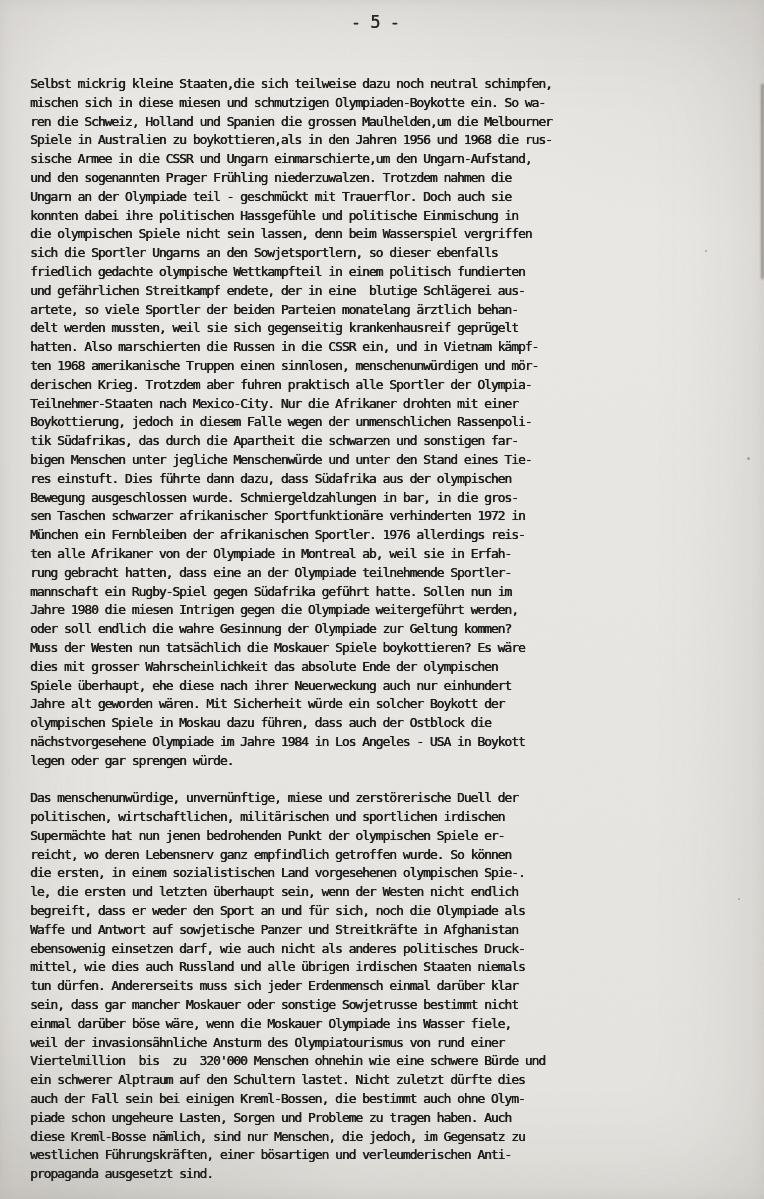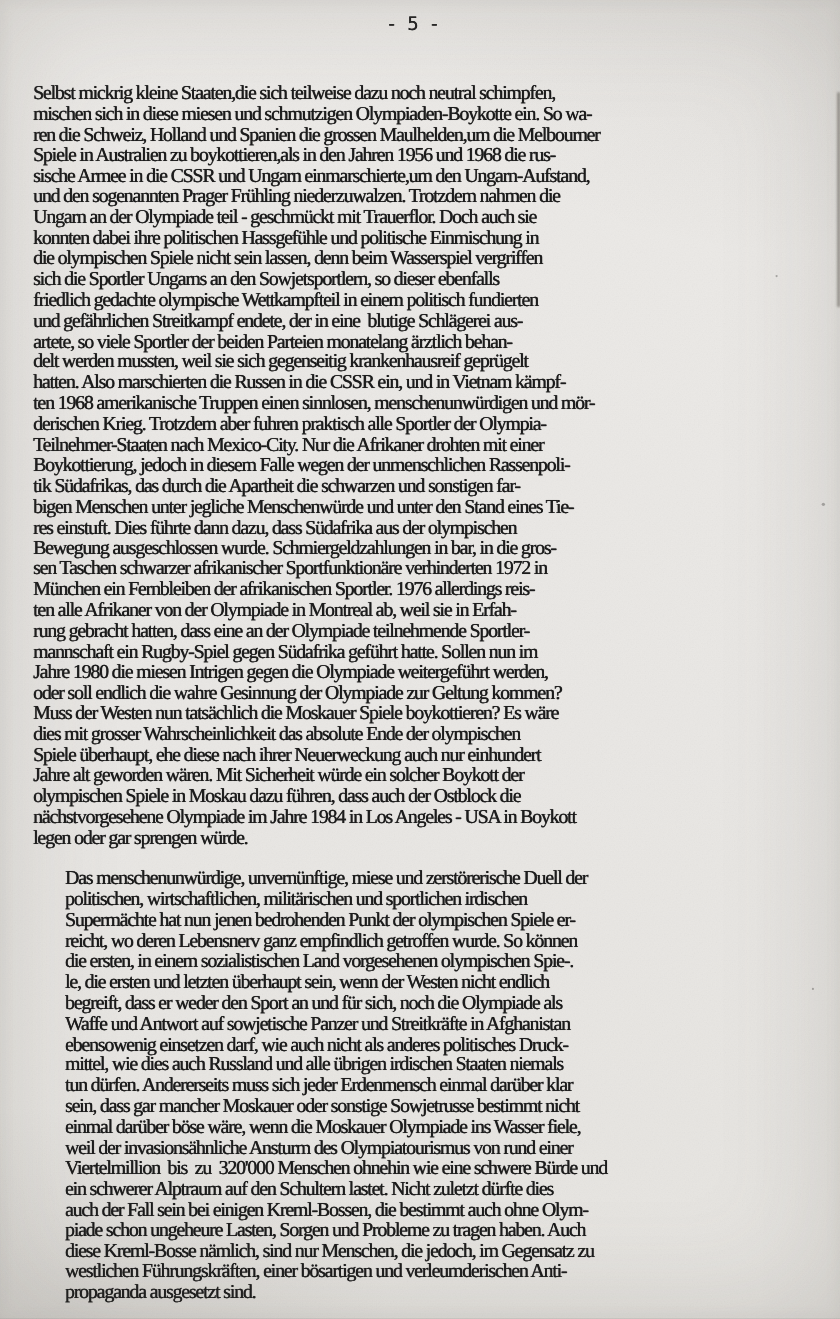--- a/index.html
+++ b/index.html
@@ -47,29 +47,28 @@
   .body-text {
     position: absolute;
     left: 30px;
     top: 75px;
     right: 0;
   }
 
   .para {
     margin: 0;
     white-space: pre;
-    font-size: 18px;
+    font-size: 13px;
     line-height: 18.8px;
     letter-spacing: -1.05px;
     color: #1c1c1c;
     text-shadow: 0.4px 0 0 rgba(28,28,28,0.9), 0 0 0.7px rgba(28,28,28,0.45);
-    font-family: Liberation Serif, serif;
   }
 
-  .para + .para { margin-top: 18.8px; margin-left: 29px; }
+  .para + .para { margin-top: 18.8px; }
 
   .edge-mark {
     position: absolute;
     right: 0;
     top: 84px;
     width: 3px;
     height: 195px;
     background: rgba(70, 66, 60, 0.45);
     filter: blur(1.2px);
     pointer-events: none;

